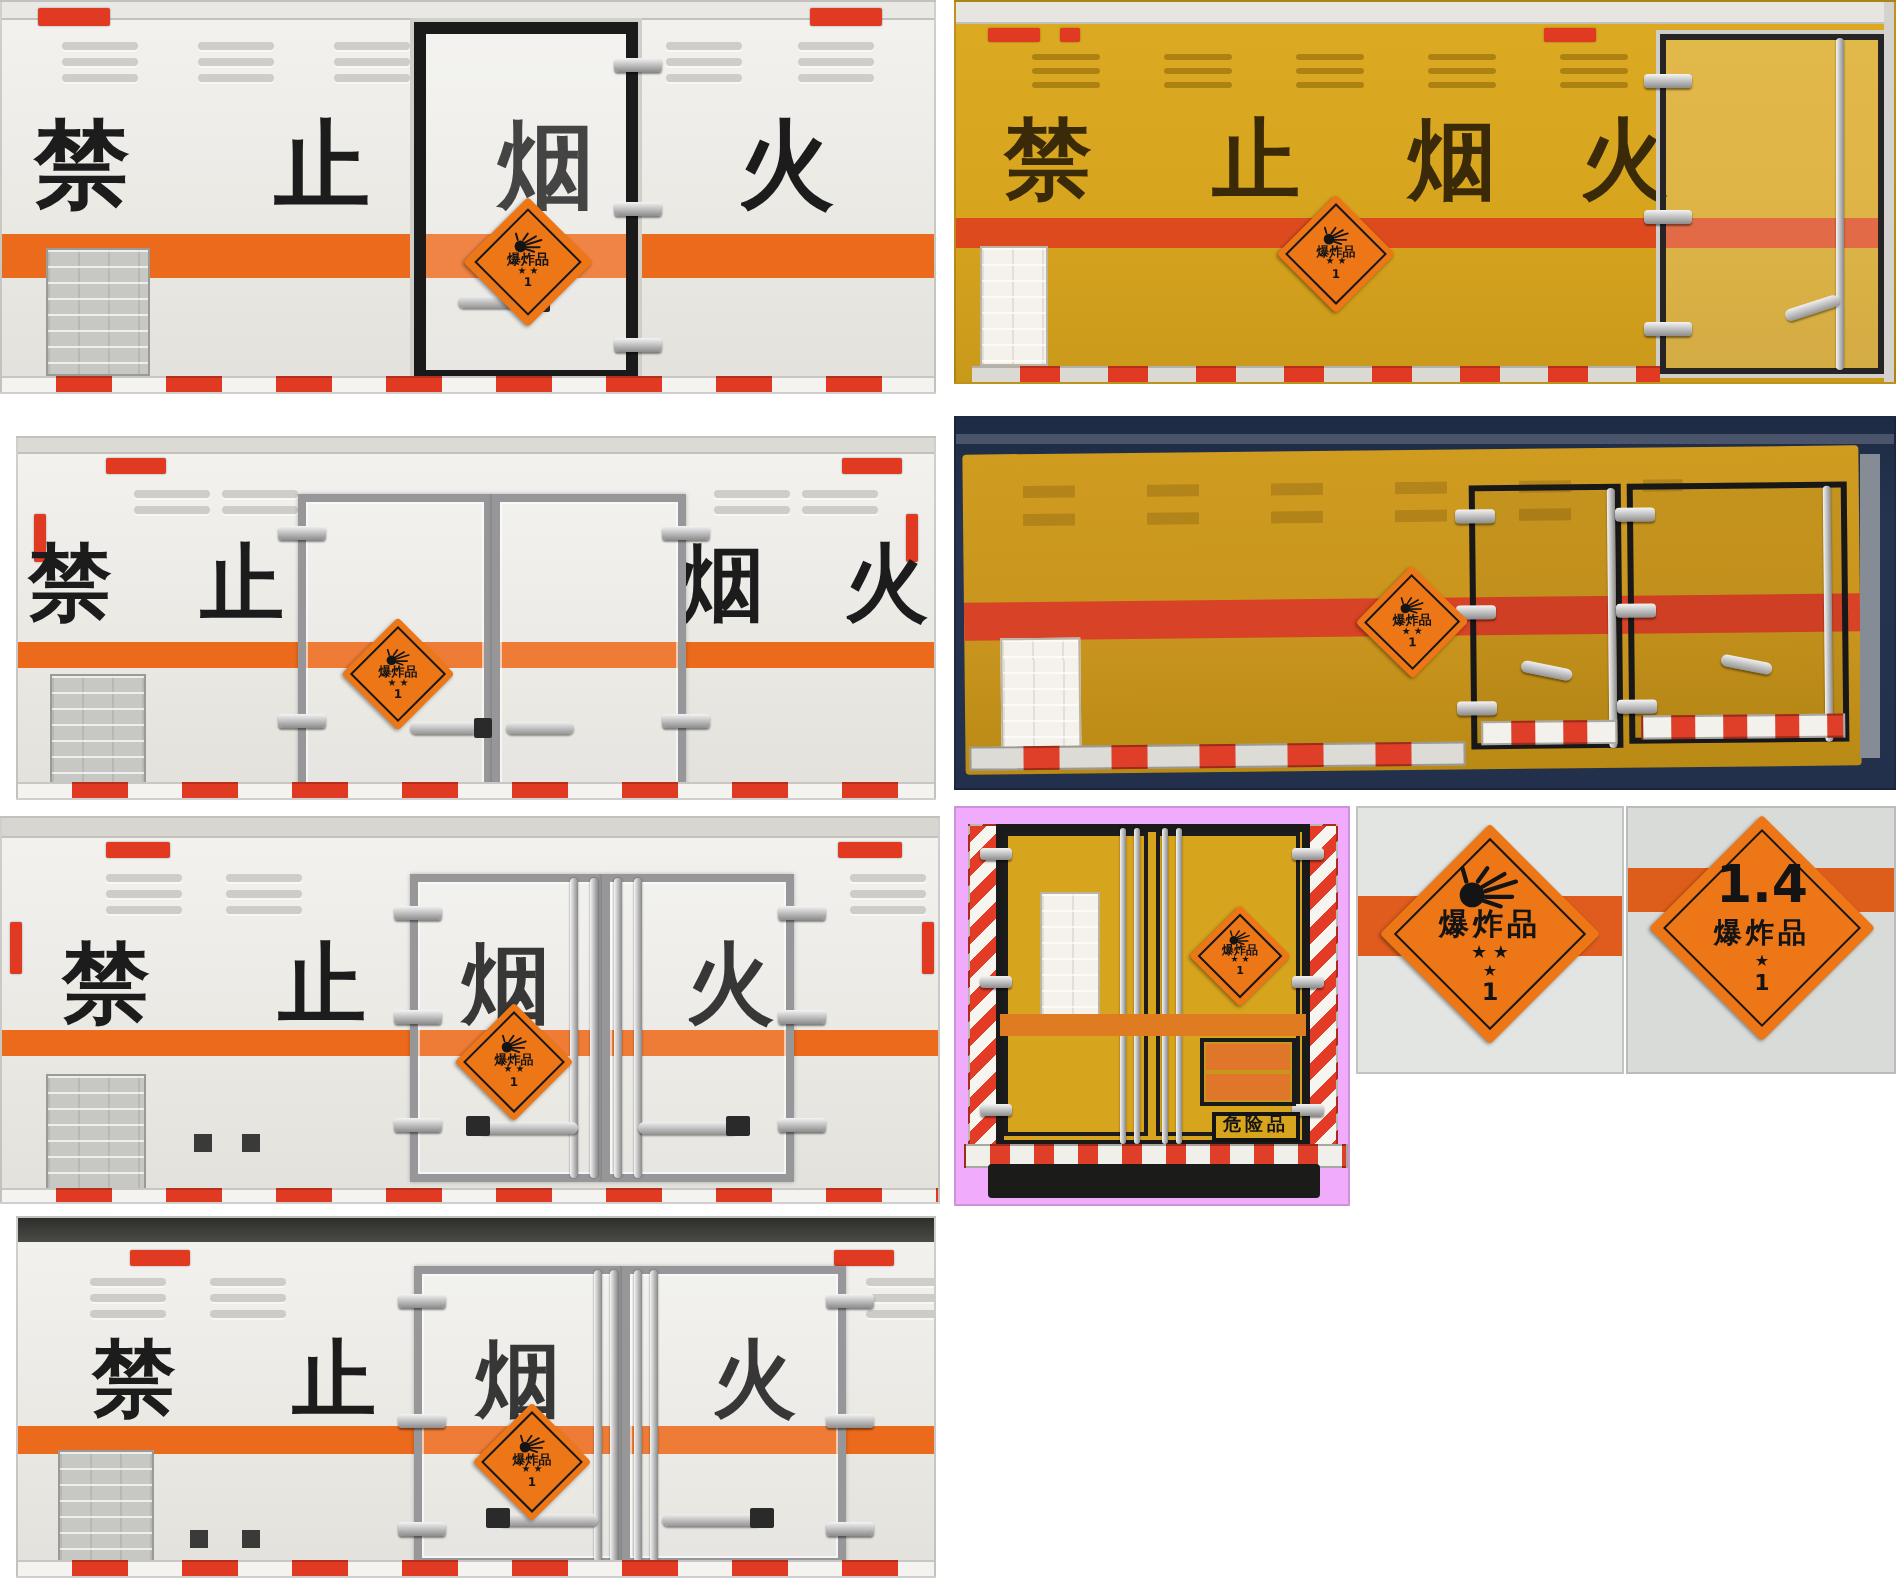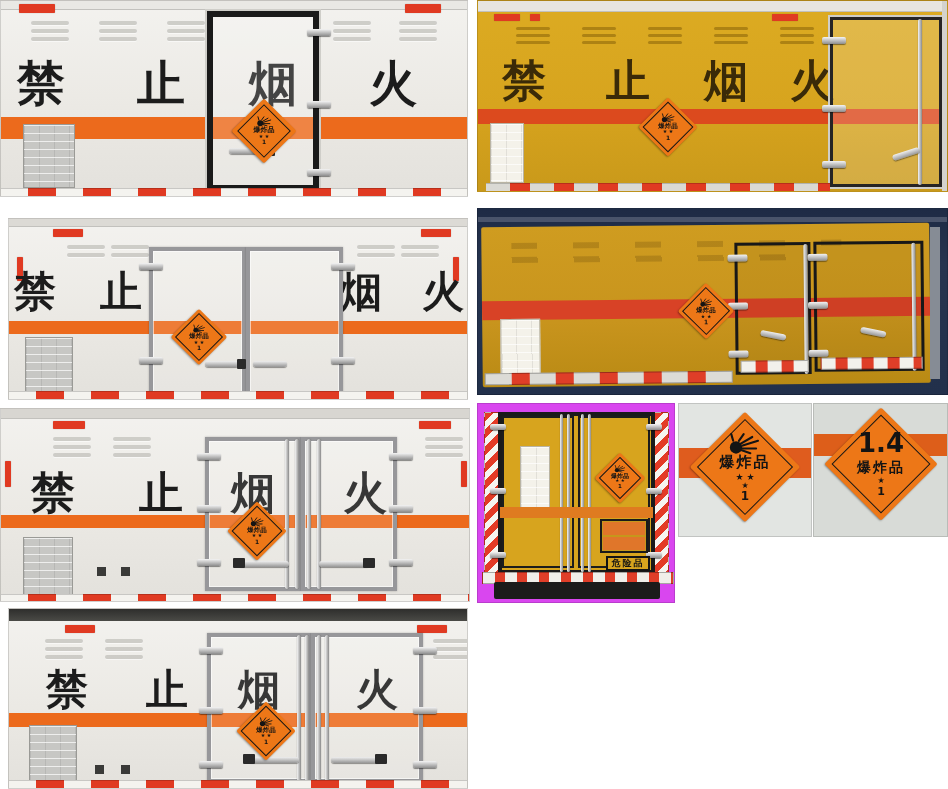--- a/index.html
+++ b/index.html
@@ -355,21 +355,21 @@
           <div class="p-small" style="font-size:5px">★ ★</div>
           <div class="p-num" style="font-size:6px">1</div>
         </div>
       </div>
     </div>
     <div class="sq" style="left:96px;top:158px;width:9px;height:9px"></div>
     <div class="sq" style="left:120px;top:158px;width:9px;height:9px"></div>
     <div class="bstrip" style="left:0;right:0;top:185px"></div>
   </div>
 
-  <div class="tile" style="left:477px;top:403px;width:198px;height:200px;background:#d946ef">
+  <div class="tile" style="left:477px;top:403px;width:198px;height:200px;background:#f0abfc">
     <div class="tape" style="left:6px;top:8px;width:13px;height:164px"></div>
     <div class="tape" style="left:176px;top:8px;width:13px;height:164px"></div>
     <div style="position:absolute;left:20px;top:8px;width:157px;height:162px;background:var(--truck_yellow,#D7A41E);border:4px solid var(--frame_black,#1A1A1A);box-sizing:border-box"></div>
     <div style="position:absolute;left:24px;top:12px;width:72px;height:152px;border:2px solid #1c1c1c;box-sizing:border-box"></div>
     <div style="position:absolute;left:100px;top:12px;width:72px;height:152px;border:2px solid #1c1c1c;box-sizing:border-box"></div>
     <div class="rod" style="left:82px;top:10px;height:158px;width:3px"></div>
     <div class="rod" style="left:89px;top:10px;height:158px;width:3px"></div>
     <div class="rod" style="left:103px;top:10px;height:158px;width:3px"></div>
     <div class="rod" style="left:110px;top:10px;height:158px;width:3px"></div>
     <div class="hinge" style="left:12px;top:20px;width:16px;height:6px"></div>

